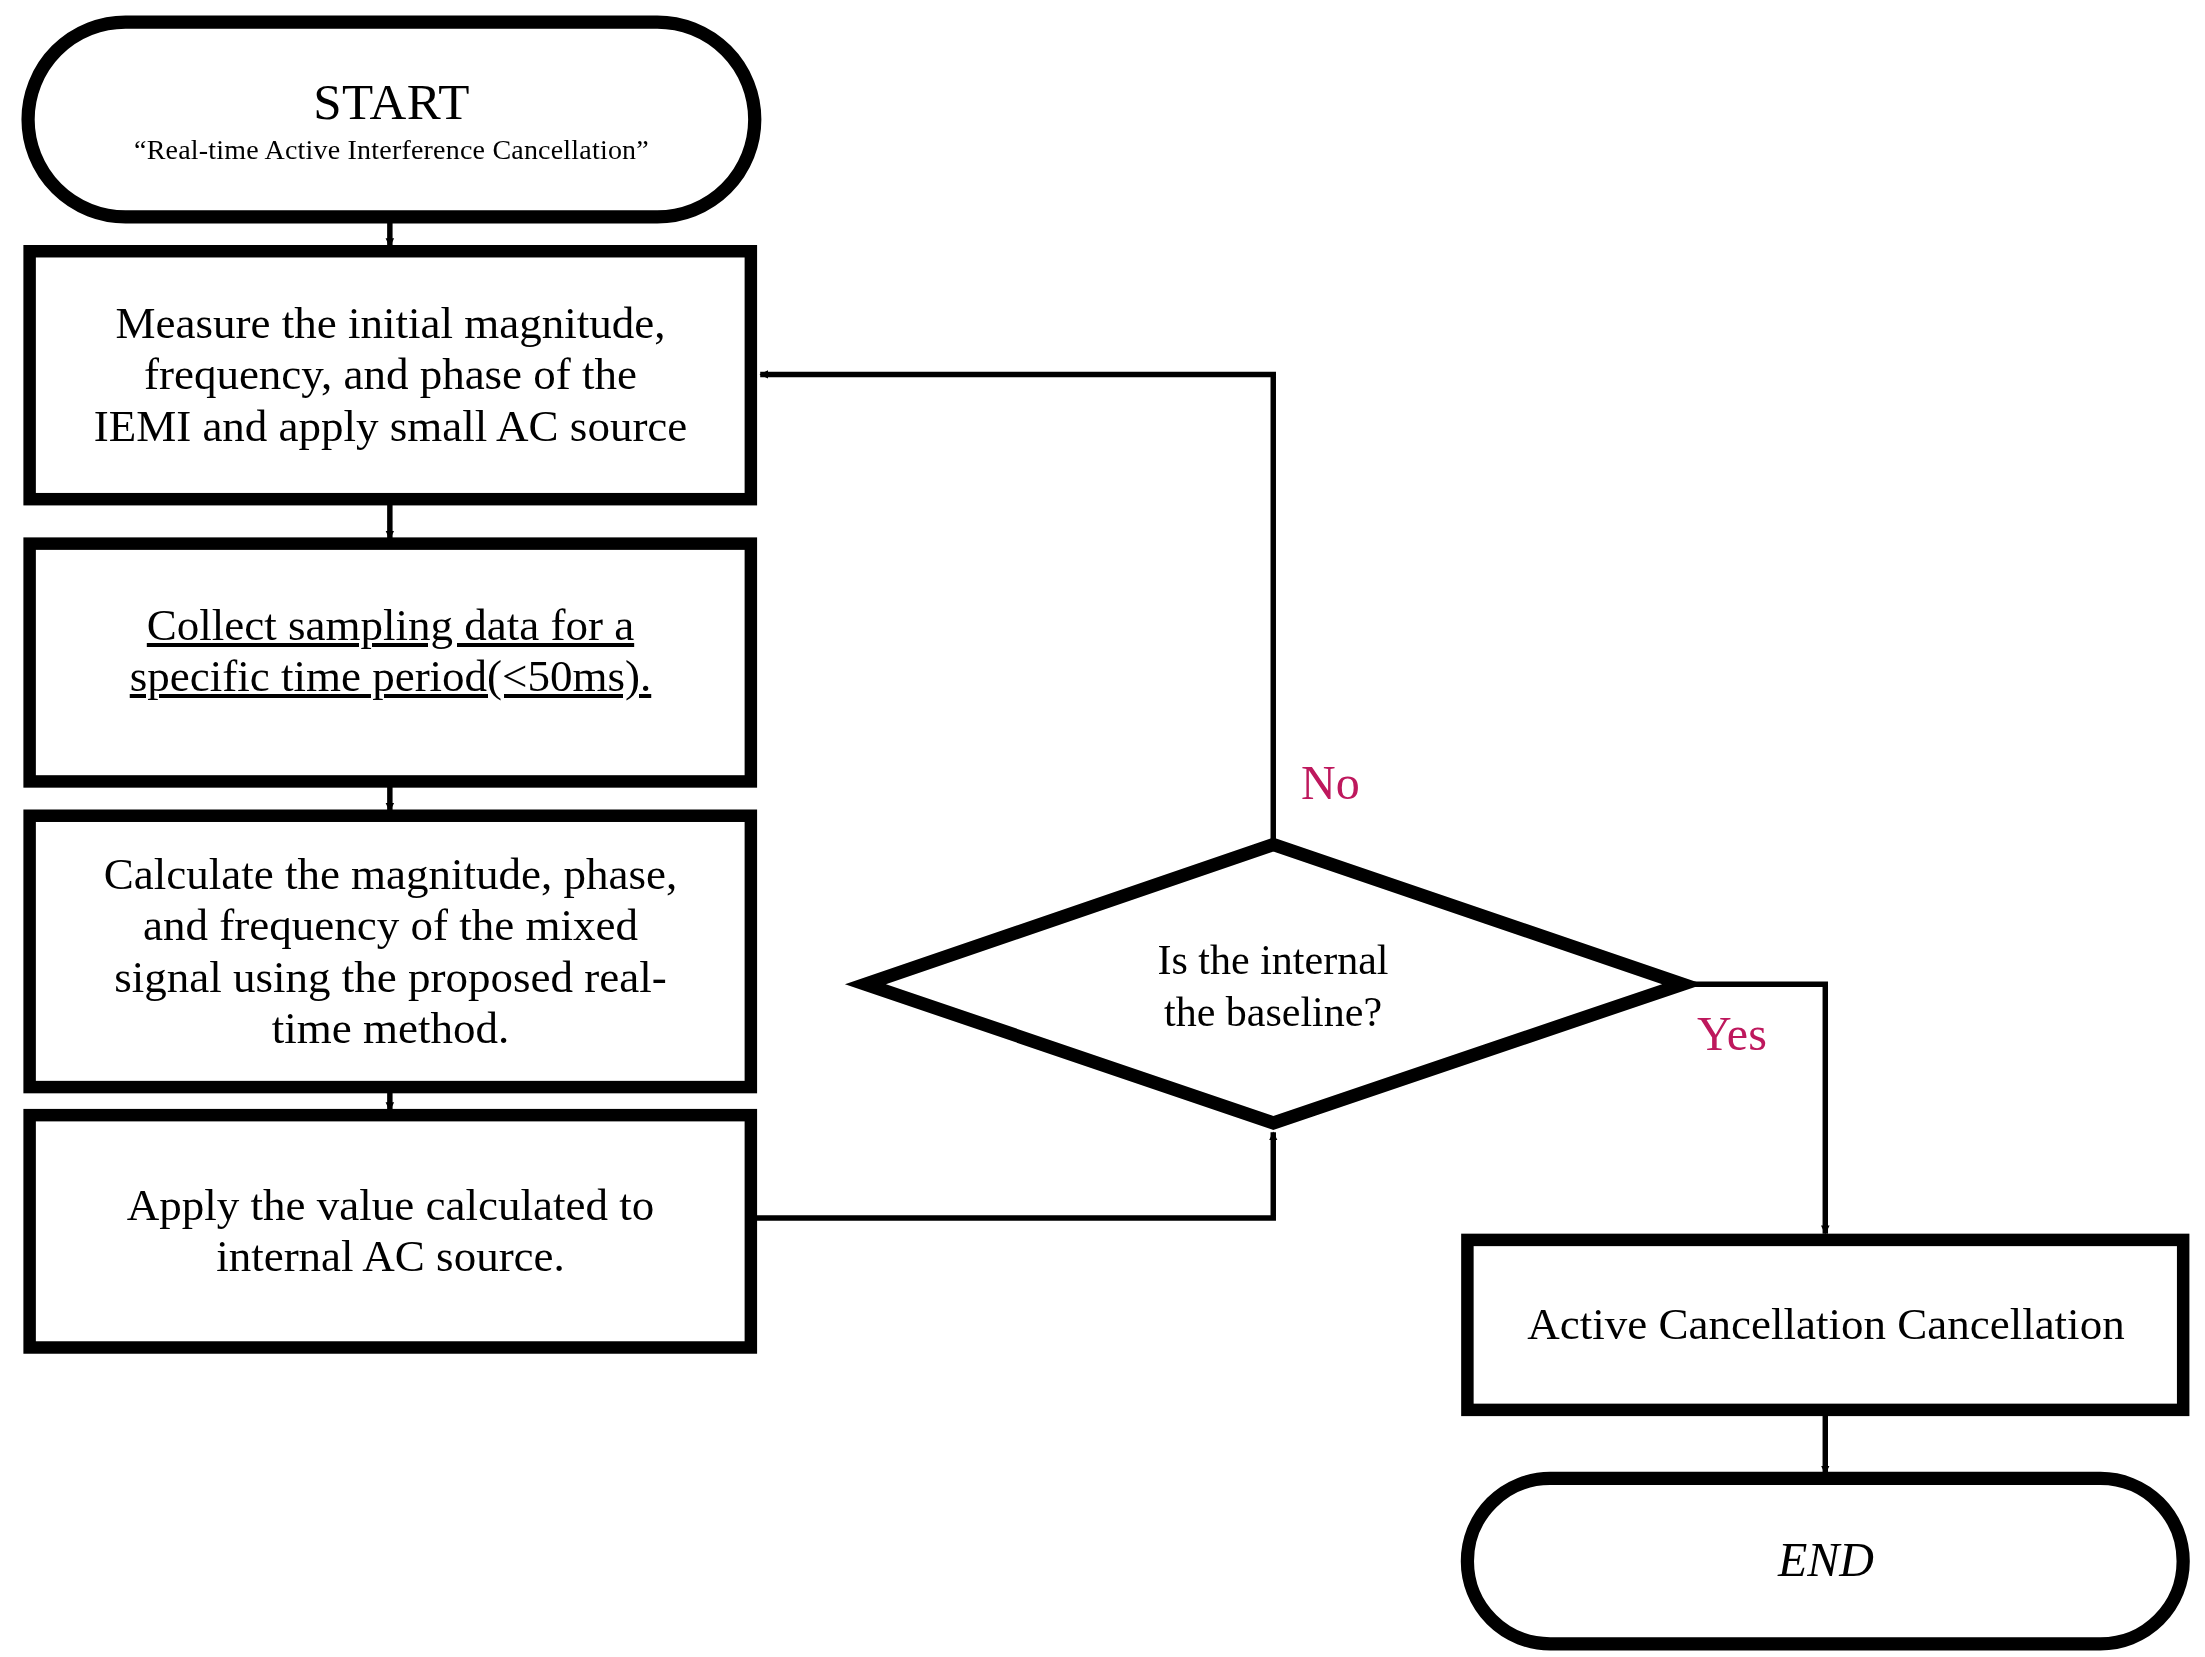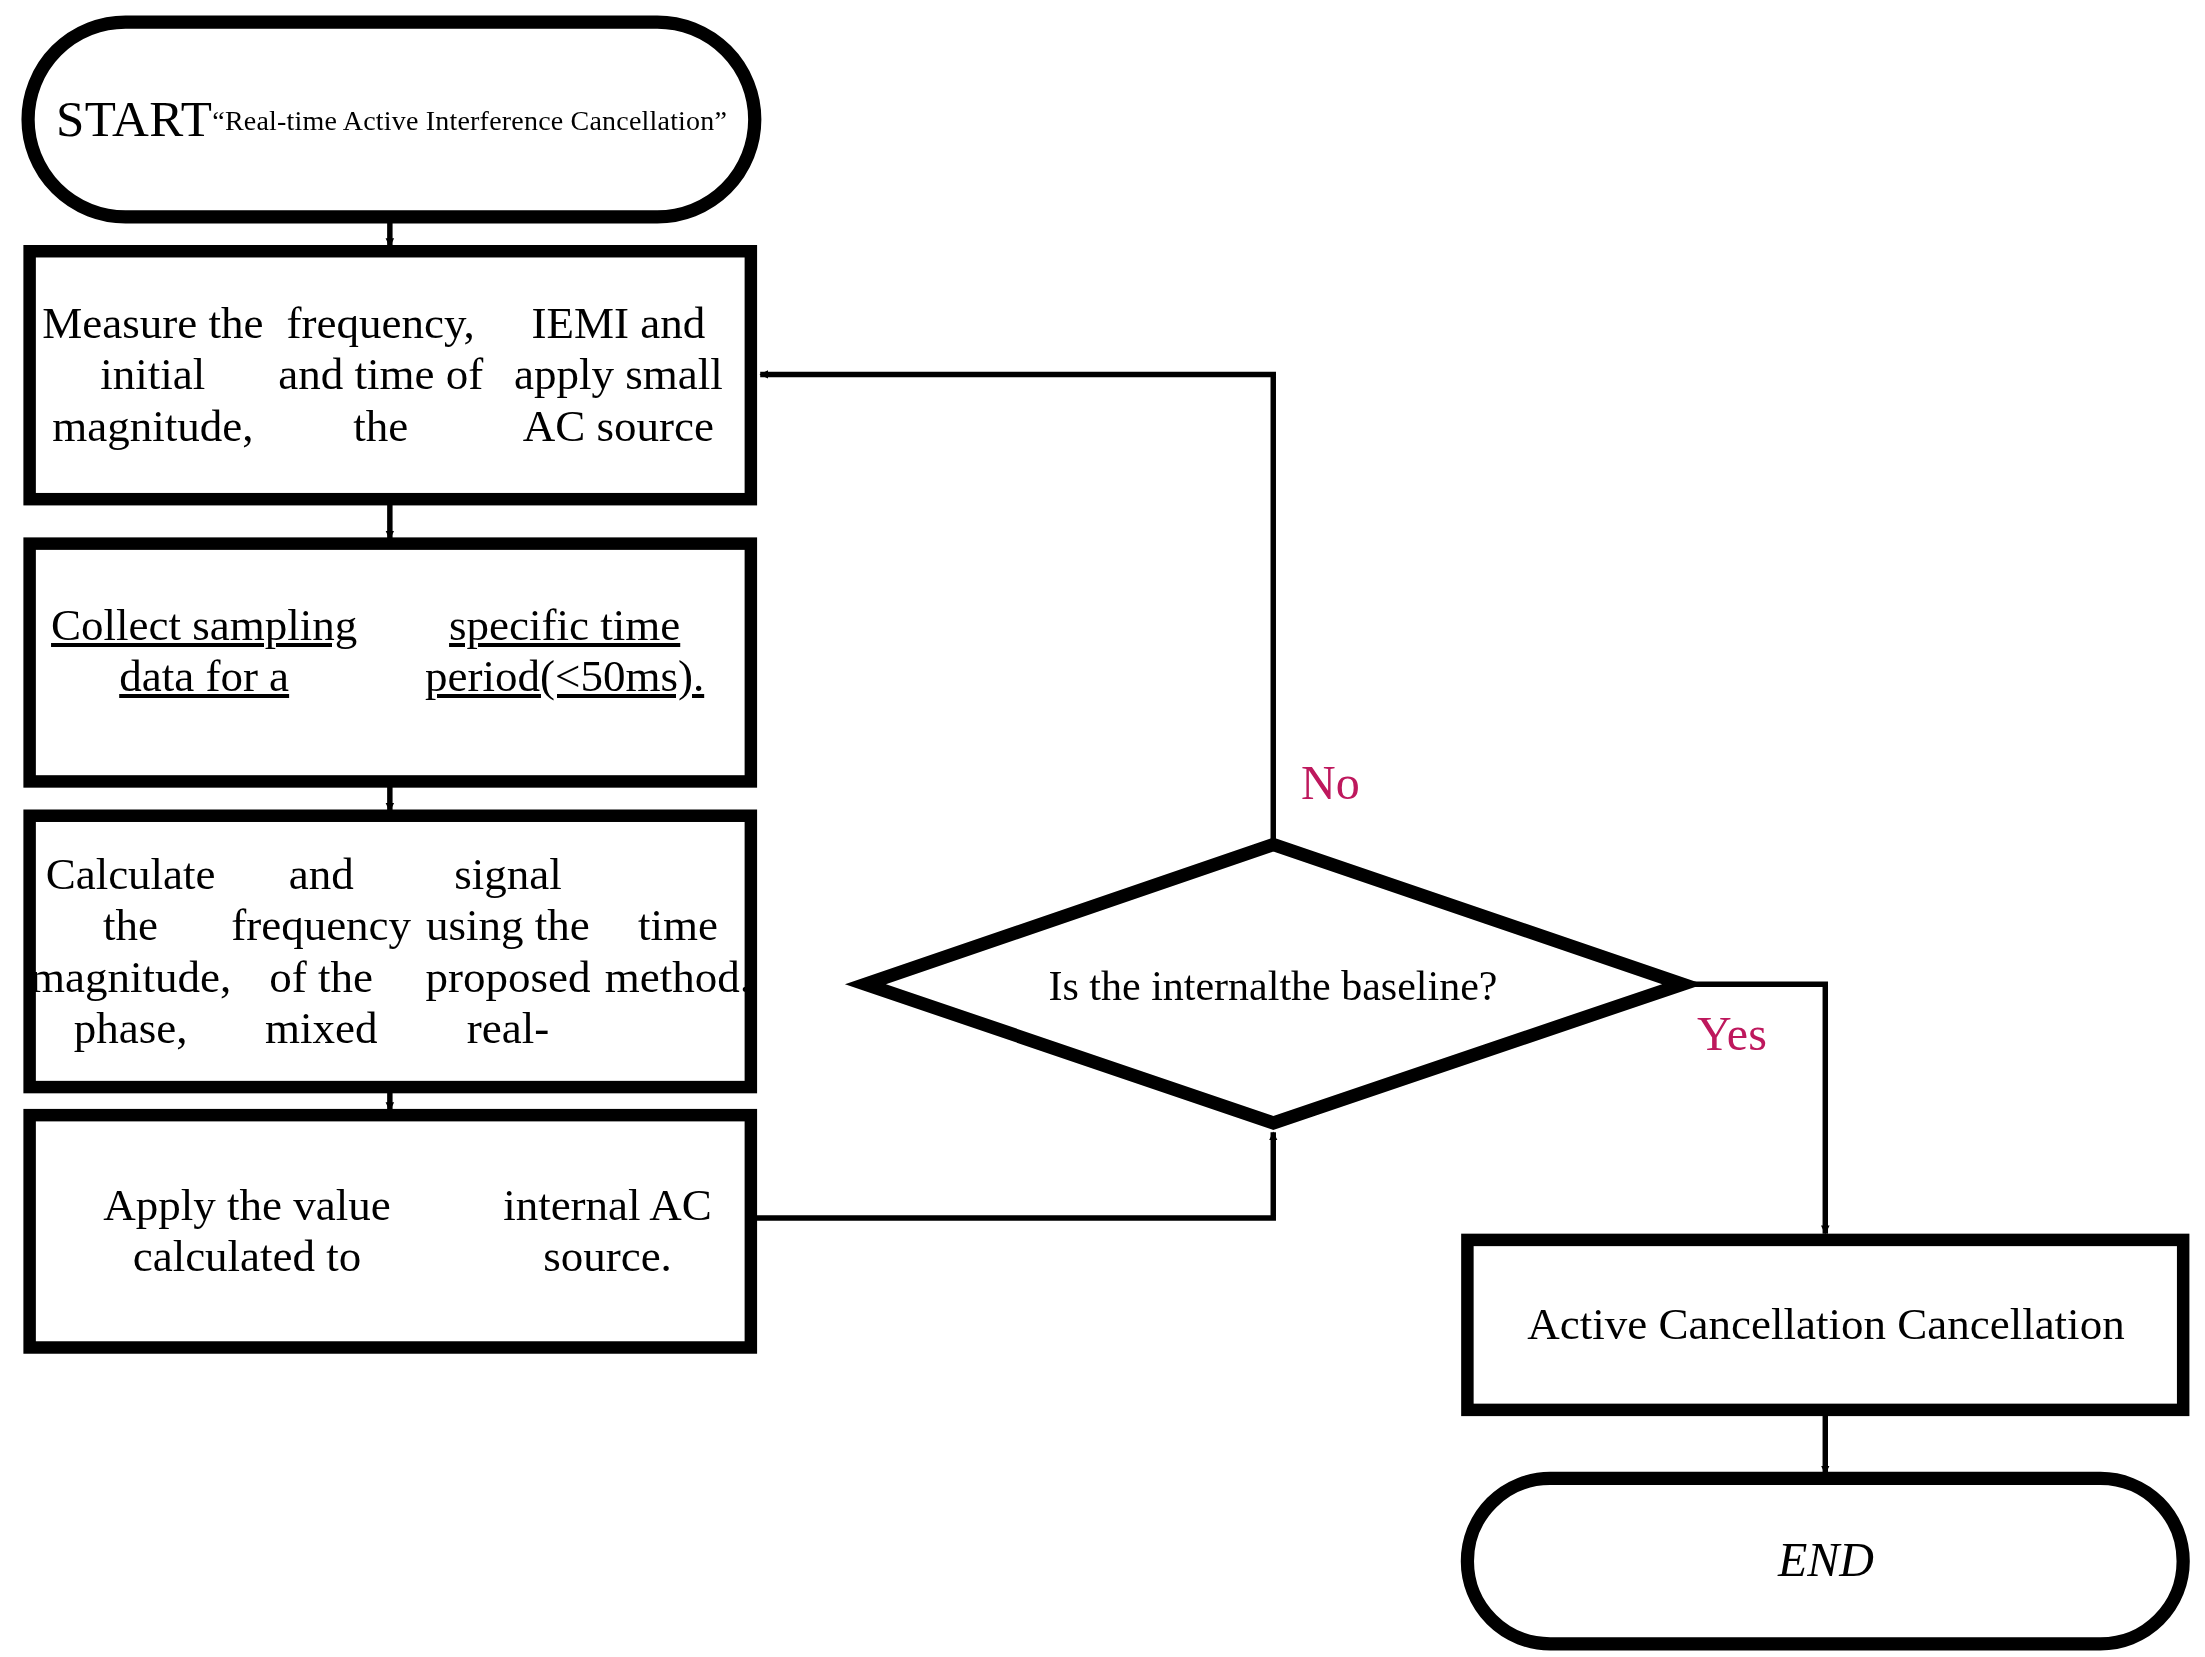--- a/index.html
+++ b/index.html
@@ -18,21 +18,21 @@
   svg.flow {
     position: absolute;
     top: 0;
     left: 0;
     width: 2205px;
     height: 1658px;
   }
   .node-text {
     position: absolute;
     display: flex;
-    flex-direction: row;
+    flex-direction: column;
     align-items: center;
     justify-content: center;
     text-align: center;
     color: #000000;
     line-height: 1.14;
     pointer-events: none;
   }
   .t-start-title {
     font-size: 51px;
     letter-spacing: 0.4px;
@@ -107,21 +107,21 @@
     <line x1="2341" y1="1810" x2="2341" y2="1890" stroke="#000000" stroke-width="7" marker-end="url(#arrowThin)"></line>
   </svg>
 
   <div class="node-text" style="left:28px; top:22px; width:727px; height:195px;">
     <div class="t-start-title">START</div>
     <div class="t-start-sub">“Real-time Active Interference Cancellation”</div>
   </div>
 
   <div class="node-text t-process" style="left:30px; top:251px; width:721px; height:248px;">
     <div>Measure the initial magnitude,</div>
-    <div>frequency, and time of the</div>
+    <div>frequency, and phase of the</div>
     <div>IEMI and apply small AC source</div>
   </div>
 
   <div class="node-text t-process" style="left:30px; top:532px; width:721px; height:238px;text-decoration:underline;">
     <div>Collect sampling data for a</div>
     <div>specific time period(&lt;50ms).</div>
   </div>
 
   <div class="node-text t-process" style="left:30px; top:816px; width:721px; height:271px;">
     <div>Calculate the magnitude, phase,</div>

